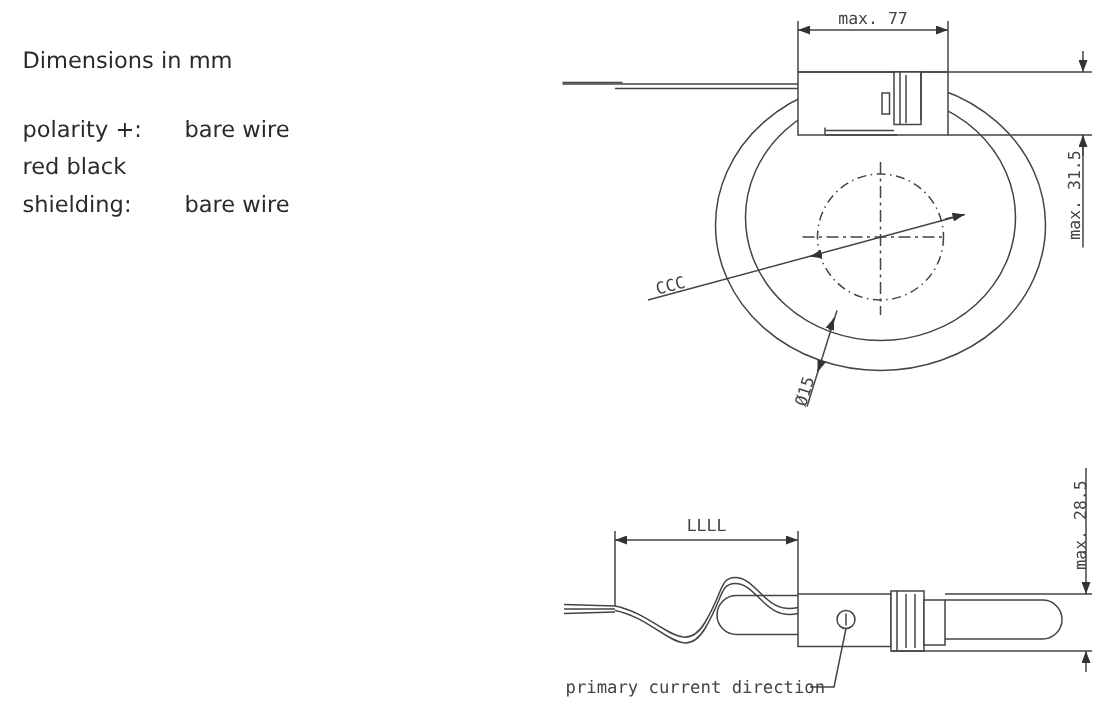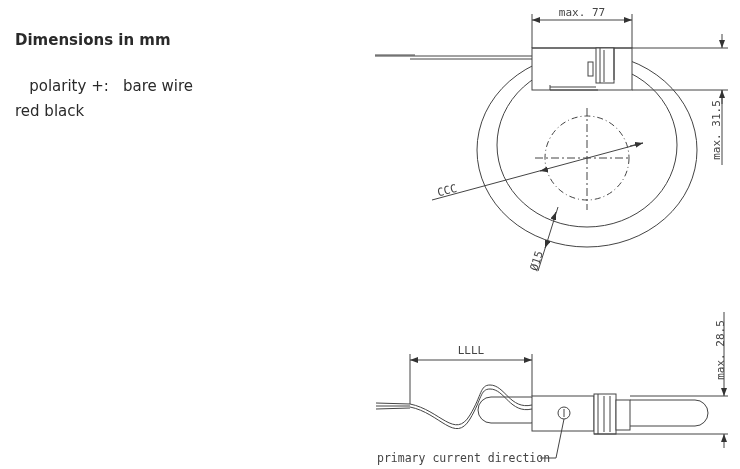--- a/index.html
+++ b/index.html
@@ -1,34 +1,38 @@
 <!DOCTYPE html>
 <html><head>
 <meta charset="utf-8">
 <style>
   html, body { margin: 0; padding: 0; background: #ffffff; }
   body { width: 740px; height: 469px; position: relative; overflow: hidden; font-family: "DejaVu Sans", sans-serif; }
   .legend { position: absolute; left: 15px; top: 30px; color: #2a2a2a; font-size: 15px; }
-  .legend .title { margin: 0 0 24px 0; line-height: 20px; font-weight: bold; }
-  .legend .row { display: flex; line-height: 25px; text-align: center; }
+  .legend .title { margin: 0 0 24px 0; line-height: 20px; }
+  .legend .row { display: flex; line-height: 25px; }
   .legend .key { width: 108px; }
   svg.drawing { position: absolute; left: 0; top: 0; }
   svg text { font-family: "DejaVu Sans Mono", monospace; fill: #444; }
 </style>
 </head>
 <body>
 
 <div class="legend">
   <div class="title">Dimensions in mm</div>
   <div class="row">
     <span class="key">polarity +:</span>
     <span>bare wire</span>
   </div>
   <div class="row">
     <span>red black</span>
+  </div>
+  <div class="row">
+    <span class="key">shielding:</span>
+    <span>bare wire</span>
   </div>
 </div>
 
 <svg class="drawing" width="740" height="469" viewBox="0 0 740 469">
   <defs>
     <marker id="arr" markerWidth="8" markerHeight="6" refX="8" refY="3" orient="auto-start-reverse">
       <path d="M0,0 L8,3 L0,6 z" fill="#333"></path>
     </marker>
   </defs>
 

